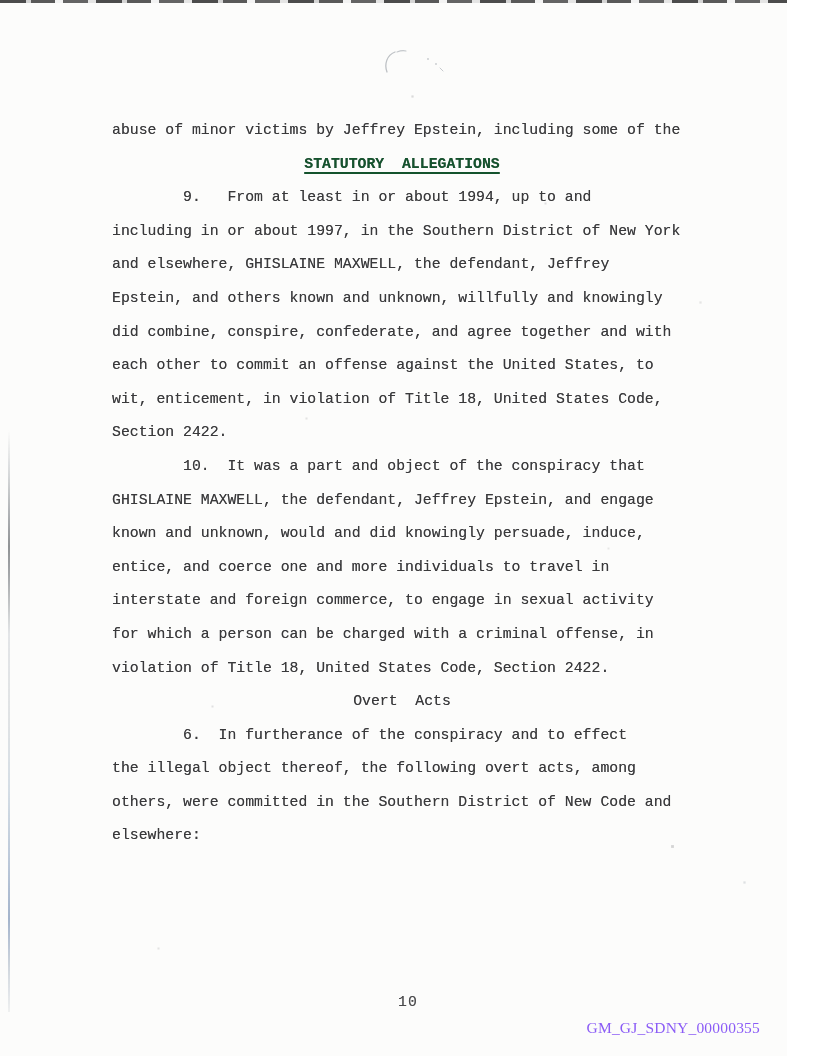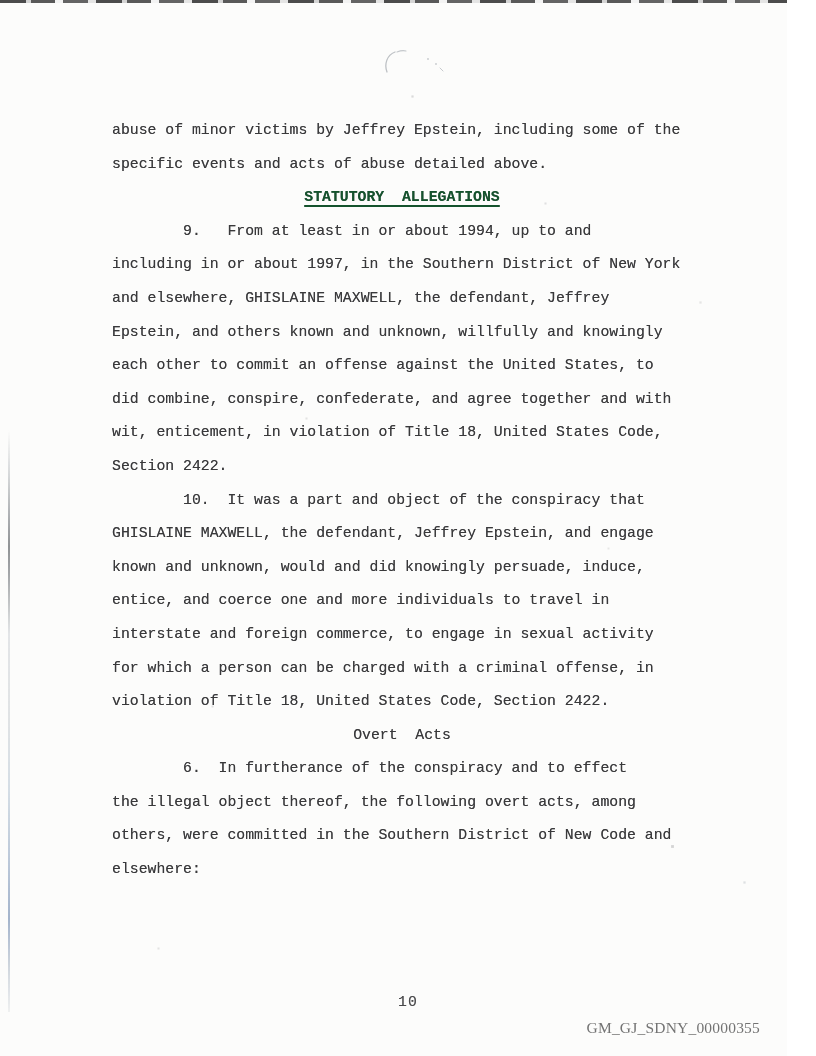--- a/index.html
+++ b/index.html
@@ -98,21 +98,21 @@
     text-align:center;
     color:#4a4a4c;
     font-size:14.8px;
     letter-spacing:1px;
     text-shadow:0 0 .4px rgba(70,70,72,.5);
   }
   .bates{
     position:absolute;top:1019px;right:27px;
     font-family:"Liberation Serif", serif;
     font-size:15.5px;
-    color:#737373;
+    color:#8b5cf6;
     letter-spacing:.2px;
   }
 </style>
 </head>
 <body>
 
 <div class="page">
 
   <div class="artifact-top"></div>
   <div class="artifact-left"></div>
@@ -122,28 +122,27 @@
   <svg class="scribble" width="86" height="38" viewBox="0 0 86 38">
     <path d="M15 28 C 12 20, 15 11, 23 8" fill="none" stroke="#8a9098" stroke-width="1.3" stroke-linecap="round"></path>
     <path d="M25 8 q 5 -2 9 -1" fill="none" stroke="#969ca4" stroke-width="1.1" stroke-linecap="round"></path>
     <circle cx="56" cy="15" r="0.9" fill="#9aa0a8"></circle>
     <circle cx="64" cy="20" r="0.9" fill="#9aa0a8"></circle>
     <path d="M68 24 l 3 3" stroke="#9aa0a8" stroke-width="1" stroke-linecap="round"></path>
   </svg>
 
   <div class="textcol">
     <div class="ln">abuse of minor victims by Jeffrey Epstein, including some of the</div>
-    <div class="ln">specific events and acts of abuse detailed above.</div>
     <div class="ln center heading-bold">STATUTORY  ALLEGATIONS</div>
     <div class="ln">        9.   From at least in or about 1994, up to and</div>
     <div class="ln">including in or about 1997, in the Southern District of New York</div>
     <div class="ln">and elsewhere, GHISLAINE MAXWELL, the defendant, Jeffrey</div>
     <div class="ln">Epstein, and others known and unknown, willfully and knowingly</div>
+    <div class="ln">did combine, conspire, confederate, and agree together and with</div>
     <div class="ln">each other to commit an offense against the United States, to</div>
-    <div class="ln">did combine, conspire, confederate, and agree together and with</div>
     <div class="ln">wit, enticement, in violation of Title 18, United States Code,</div>
     <div class="ln">Section 2422.</div>
     <div class="ln">        10.  It was a part and object of the conspiracy that</div>
     <div class="ln">GHISLAINE MAXWELL, the defendant, Jeffrey Epstein, and engage</div>
     <div class="ln">known and unknown, would and did knowingly persuade, induce,</div>
     <div class="ln">entice, and coerce one and more individuals to travel in</div>
     <div class="ln">interstate and foreign commerce, to engage in sexual activity</div>
     <div class="ln">for which a person can be charged with a criminal offense, in</div>
     <div class="ln">violation of Title 18, United States Code, Section 2422.</div>
     <div class="ln center heading-plain">Overt  Acts</div>

